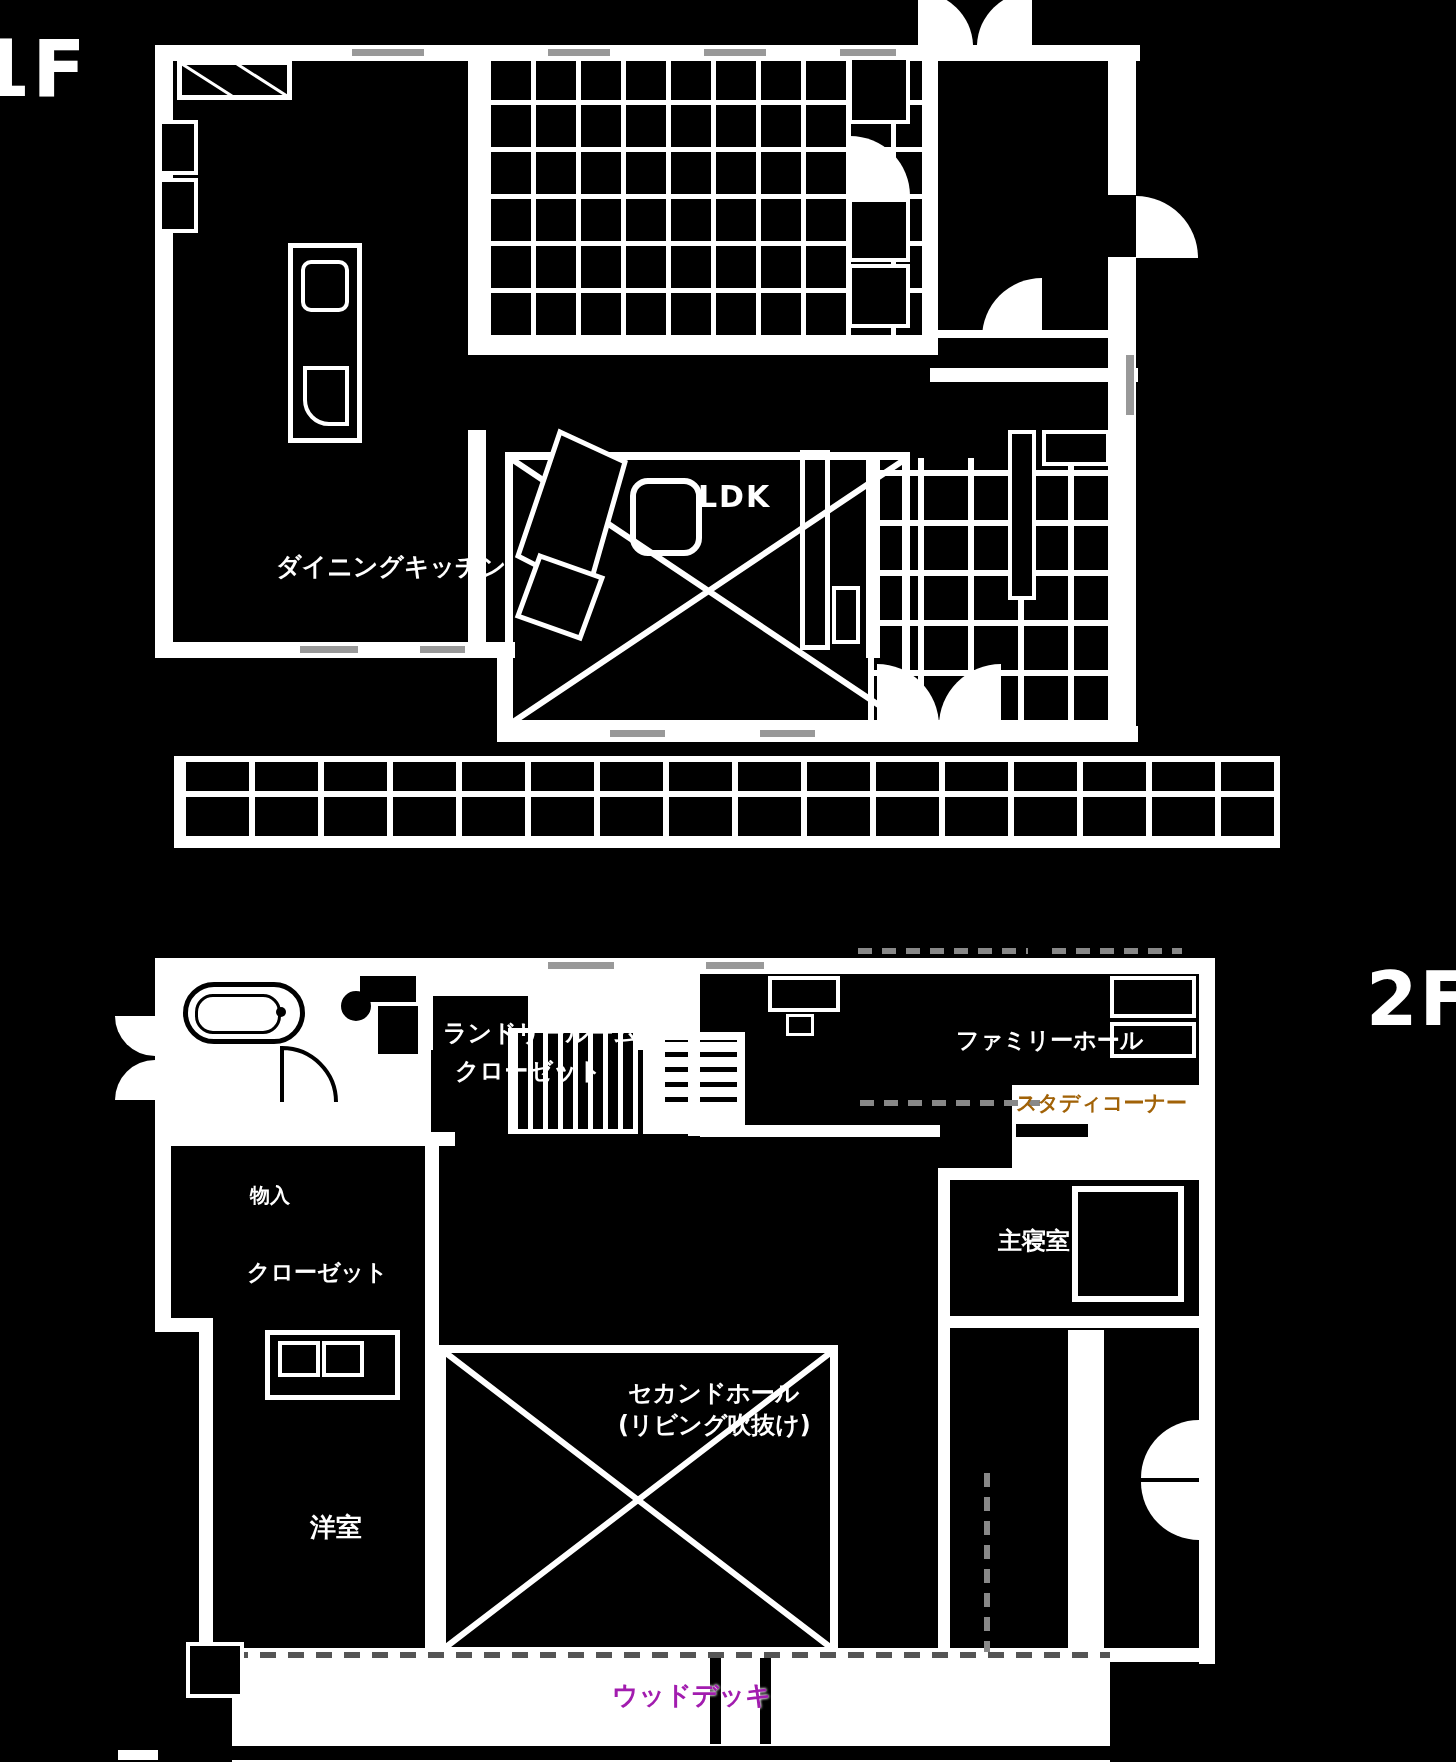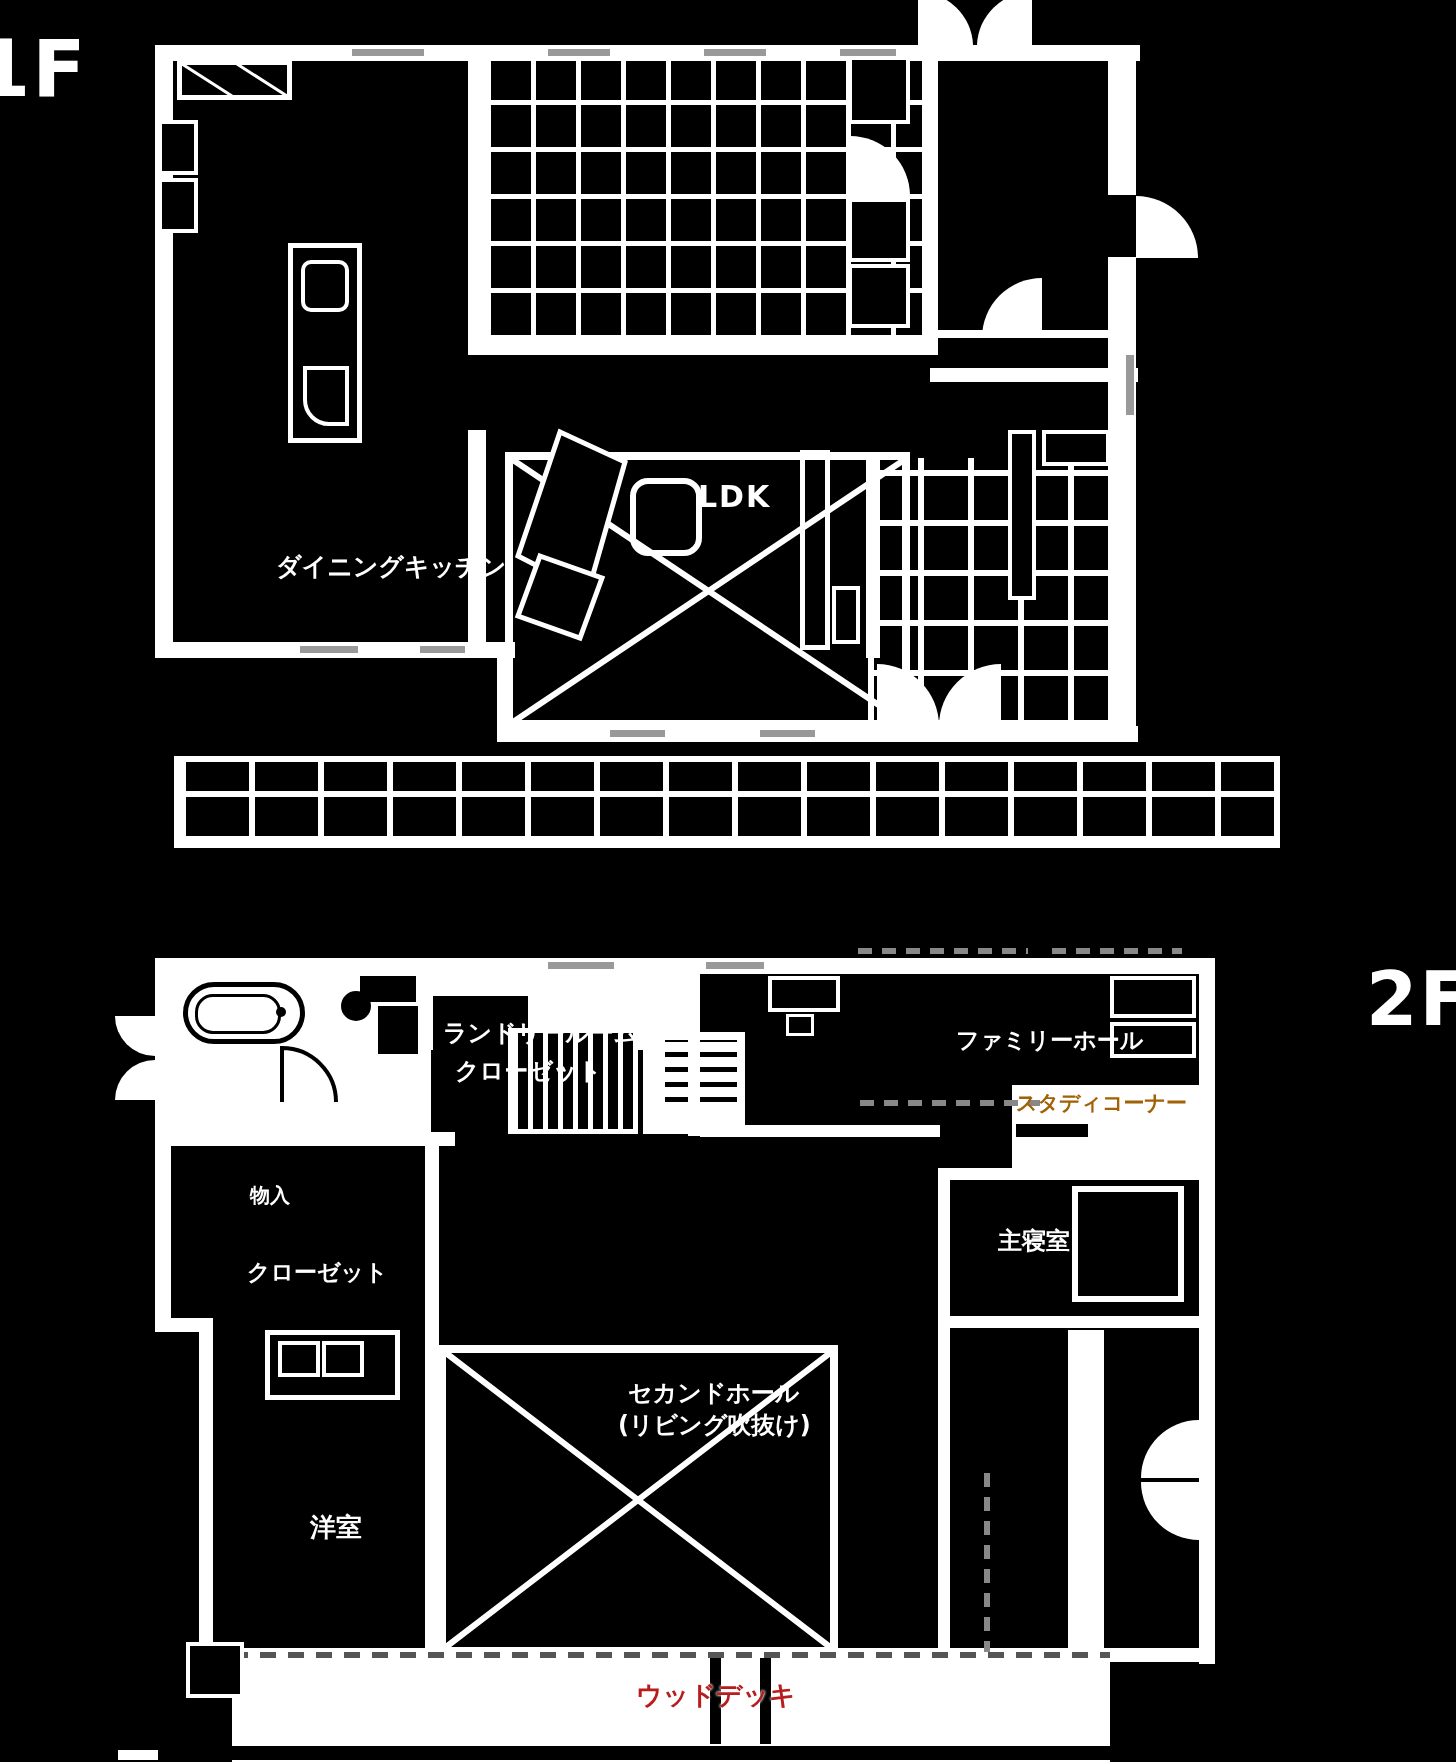--- a/index.html
+++ b/index.html
@@ -48,21 +48,21 @@
   #bathtub .drain{position:absolute;right:14px;top:20px;width:10px;height:10px;border-radius:50%;background:#000;}
   #washer{position:absolute;left:338px;top:988px;width:36px;height:36px;border-radius:50%;
     background:#000;border:3px solid #fff;box-sizing:border-box;}
   
   #wood-deck{position:absolute;left:232px;top:1652px;width:878px;height:110px;background:#fff;}
   #wood-deck .dash-top{position:absolute;left:0;top:0;width:100%;height:6px;
     background:repeating-linear-gradient(90deg,#555 0 16px,transparent 16px 28px);}
   #wood-deck .post1{position:absolute;left:478px;top:6px;width:11px;height:86px;background:#000;}
   #wood-deck .post2{position:absolute;left:528px;top:6px;width:11px;height:86px;background:#000;}
   #wood-deck .edge{position:absolute;left:0;top:94px;width:100%;height:14px;background:#000;}
-  #deck-label{position:absolute;left:404px;top:26px;color:#b91c1c;font-weight:bold;font-size:26px;
+  #deck-label{position:absolute;left:380px;top:26px;color:#a21caf;font-weight:bold;font-size:26px;
     text-shadow:0 0 3px #fff,0 0 3px #fff;}
   
   #ldk-table{position:absolute;left:630px;top:478px;width:72px;height:78px;border:6px solid #fff;
     border-radius:18px;box-sizing:border-box;}
   
   .xroom{position:absolute;border:8px solid #fff;box-sizing:border-box;}
 </style>
 </head>
 <body>
 

